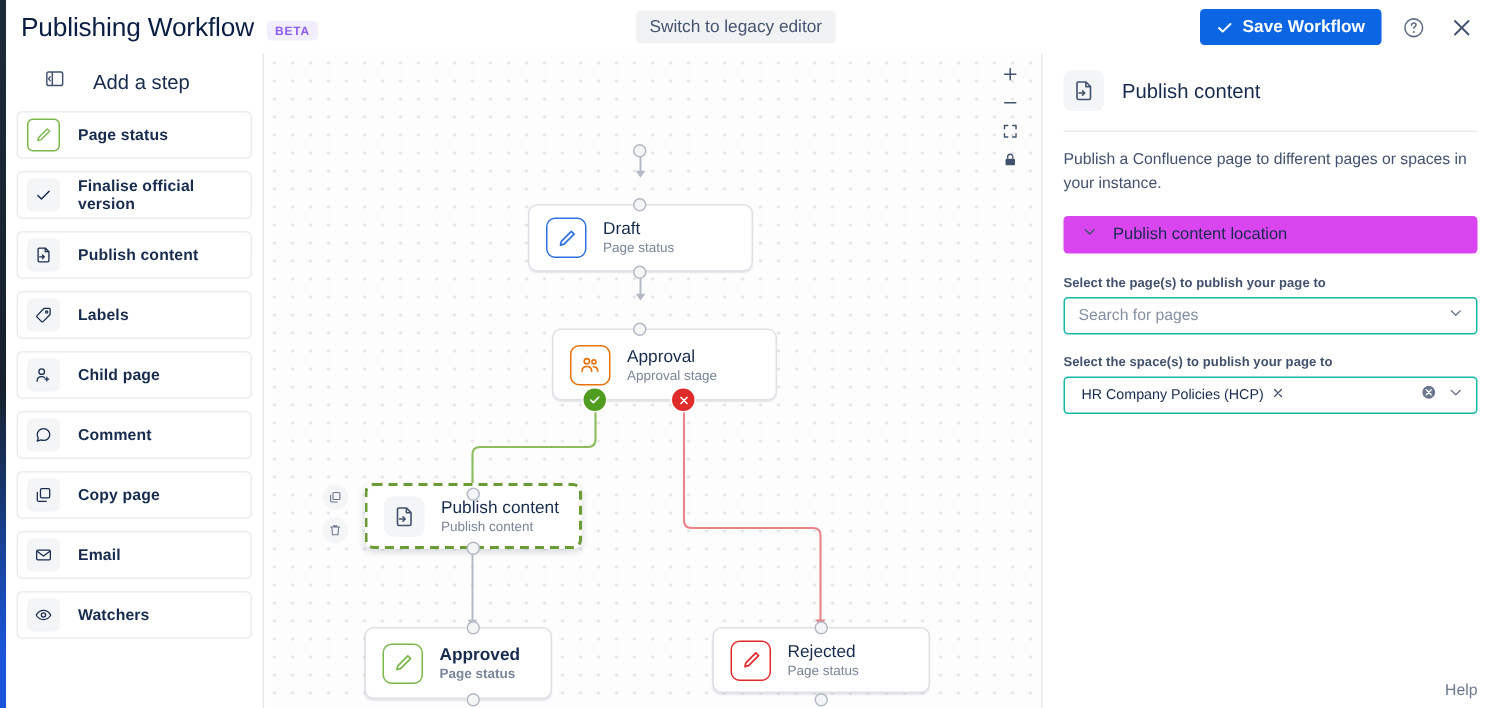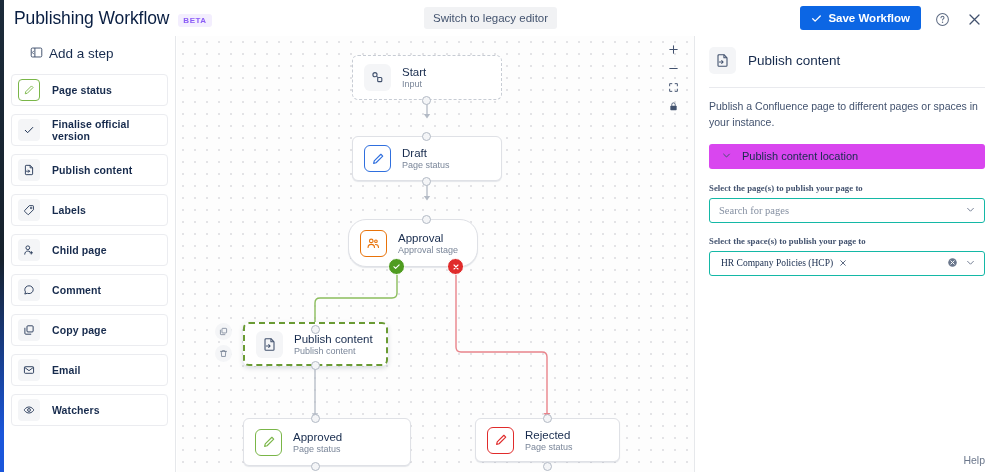--- a/index.html
+++ b/index.html
@@ -33,40 +33,40 @@
     font-size: 8px; font-weight: 700; letter-spacing: .5px;
     color: #8b5cf6; background: #f3eefe; padding: 2px 5px 2px 5px; border-radius: 3px;
     position: relative; top: -1px;
   }
   .legacy-btn {
     background: #f1f2f4; color: #44546f; border: none; border-radius: 3px;
     font-size: 11.5px; padding: 5px 9px; cursor: pointer;
     font-family: "Liberation Sans", sans-serif;
   }
   .header-right {
-    margin-left: auto; display: flex; align-items: flex-end; gap: 10px; padding-right: 14px;
+    margin-left: auto; display: flex; align-items: center; gap: 10px; padding-right: 14px;
   }
   .save-btn {
     background: #0c66e4; color: #fff; border: none; border-radius: 3px;
     font-size: 11.5px; font-weight: 600; padding: 6px 11px;
     display: flex; align-items: center; gap: 6px; cursor: pointer;
     font-family: "Liberation Sans", sans-serif;
   }
   .icon-btn {
     width: 22px; height: 22px; display: flex; align-items: center; justify-content: center;
     background: none; border: none; cursor: pointer; color: #44546f;
   }
 
   
   .sidebar {
     position: absolute; left: 4px; top: 36px; width: 172px; height: 436px;
     background: #fff; border-right: 1px solid #e6e8eb; overflow: hidden;
   }
   .sidebar-head {
-    display: flex; gap: 6px;
+    display: flex; align-items: center; gap: 19px;
     padding: 10px 0 12px 26px; font-size: 13.5px; color: #172b4d;
   }
   .sidebar-head .lbl { font-weight: 400; font-size: 13.5px; }
   .step-list { padding: 0 7px; display: flex; flex-direction: column; gap: 8px; }
   .step-item {
     display: flex; align-items: center; gap: 12px;
     height: 32px; border: 1px solid #ebecf0; border-radius: 4px; background: #fff;
     padding-left: 6px; cursor: pointer;
   }
   .step-ico {
@@ -154,21 +154,21 @@
   }
   .rp-title { font-size: 13.5px; color:#172b4d; }
   .rp-divider { height:1px; background:#e9eaee; margin-bottom: 10px; }
   .rp-desc { font-size: 10.5px; color:#42526e; line-height: 1.55; margin-bottom: 13px; }
   .accordion {
     background:#d946ef; border-radius: 3px; height: 25px;
     display:flex; align-items:center; gap:10px; padding-left: 12px;
     font-size: 11px; color:#172b4d; cursor: pointer; margin-bottom: 14px;
   }
   .field-label { font-size: 8.7px; font-weight:700; color:#42526e; margin-bottom: 5px; letter-spacing:.05px; }
-  .field-wrap { margin-bottom: 13px; font-family: Liberation Serif, serif; }
+  .field-wrap { margin-bottom: 13px; }
   .select-box {
     height: 25px; border:1px solid #14b8a6; border-radius:3px; background:#fff;
     display:flex; align-items:center; padding: 0 8px 0 9px; gap:6px; cursor:text;
   }
   .select-ph { font-size: 10.5px; color:#8590a2; }
   .chip {
     display:flex; align-items:center; gap:6px; font-size:9.5px; color:#172b4d;
     background:#fff; padding: 1px 2px;
   }
   .chip-x { color:#42526e; font-size:10px; cursor:pointer; }
@@ -357,50 +357,37 @@
         </svg>
       </button>
       <button class="cc-btn">
         <svg width="11" height="11" viewBox="0 0 16 16">
           <rect x="3.4" y="7" width="9.2" height="6.4" rx="1.1" fill="#42526e"></rect>
           <path d="M5.5 7V5.2a2.5 2.5 0 015 0V7" fill="none" stroke="#42526e" stroke-width="1.3"></path>
         </svg>
       </button>
     </div>
 
-    <div class="node start" style="left:175px; top:19px; width:150px; height:45px;">
-      <span class="node-ico">
-        <svg width="15" height="15" viewBox="0 0 16 16">
-          <circle cx="5.3" cy="5" r="2.2" fill="none" stroke="#42526e" stroke-width="1.2"></circle>
-          <rect x="8.2" y="8" width="4.4" height="4.4" rx="1" fill="none" stroke="#42526e" stroke-width="1.2"></rect>
-          <path d="M6.9 6.5l1.6 1.6" stroke="#42526e" stroke-width="1.1"></path>
-        </svg>
-      </span>
-      <span class="node-txt">
-        <span class="node-title">Start</span>
-        <span class="node-sub">Input</span>
-      </span>
-    </div>
     <div class="port" style="left:245px; top:60px;"></div>
 
     <div class="node" style="left:175px; top:100px; width:150px; height:45px;">
       <span class="node-ico blue">
         <svg width="14" height="14" viewBox="0 0 16 16">
             <path d="M11.3 2.6l2.1 2.1-7.6 7.6-2.8.7.7-2.8z" fill="none" stroke="currentColor" stroke-width="1.3" stroke-linejoin="round"></path>
           </svg>
       </span>
       <span class="node-txt">
         <span class="node-title">Draft</span>
         <span class="node-sub">Page status</span>
       </span>
     </div>
     <div class="port" style="left:245px; top:96px;"></div>
     <div class="port" style="left:245px; top:141px;"></div>
 
-    <div class="node" style="left:171px; top:183px; width:130px; height:48px;border-radius:18px;">
+    <div class="node" style="left:191px; top:183px; width:150px; height:48px;">
       <span class="node-ico orange">
         <svg width="15" height="15" viewBox="0 0 16 16">
           <circle cx="5.6" cy="5.2" r="1.9" fill="none" stroke="currentColor" stroke-width="1.2"></circle>
           <circle cx="10.6" cy="5.6" r="1.4" fill="none" stroke="currentColor" stroke-width="1.15"></circle>
           <path d="M2.2 12.2c0-2.1 1.5-3.3 3.4-3.3s3.4 1.2 3.4 3.3" fill="none" stroke="currentColor" stroke-width="1.2" stroke-linecap="round"></path>
           <path d="M10.1 9.1c1.9 0 3.2 1.1 3.2 3.1" fill="none" stroke="currentColor" stroke-width="1.15" stroke-linecap="round"></path>
         </svg>
       </span>
       <span class="node-txt">
         <span class="node-title">Approval</span>
@@ -441,21 +428,21 @@
           <path d="M10.4 13.6H3.7a1.2 1.2 0 01-1.2-1.2V5.6" fill="none" stroke="#6b778c" stroke-width="1.3" stroke-linecap="round"></path>
         </svg>
       </button>
       <button class="ht-btn">
         <svg width="9" height="9" viewBox="0 0 16 16">
           <path d="M2.6 4.2h10.8M6.1 4.2V2.8h3.8v1.4M4 4.2l.7 9.1h6.6l.7-9.1" fill="none" stroke="#6b778c" stroke-width="1.3" stroke-linejoin="round" stroke-linecap="round"></path>
         </svg>
       </button>
     </div>
 
-    <div class="node" style="left:66px; top:382px; width:168px; height:48px;">
+    <div class="node" style="left:66px; top:382px; width:125px; height:48px;font-weight:bold;">
       <span class="node-ico green">
         <svg width="14" height="14" viewBox="0 0 16 16">
             <path d="M11.3 2.6l2.1 2.1-7.6 7.6-2.8.7.7-2.8z" fill="none" stroke="currentColor" stroke-width="1.3" stroke-linejoin="round"></path>
           </svg>
       </span>
       <span class="node-txt">
         <span class="node-title">Approved</span>
         <span class="node-sub">Page status</span>
       </span>
     </div>

